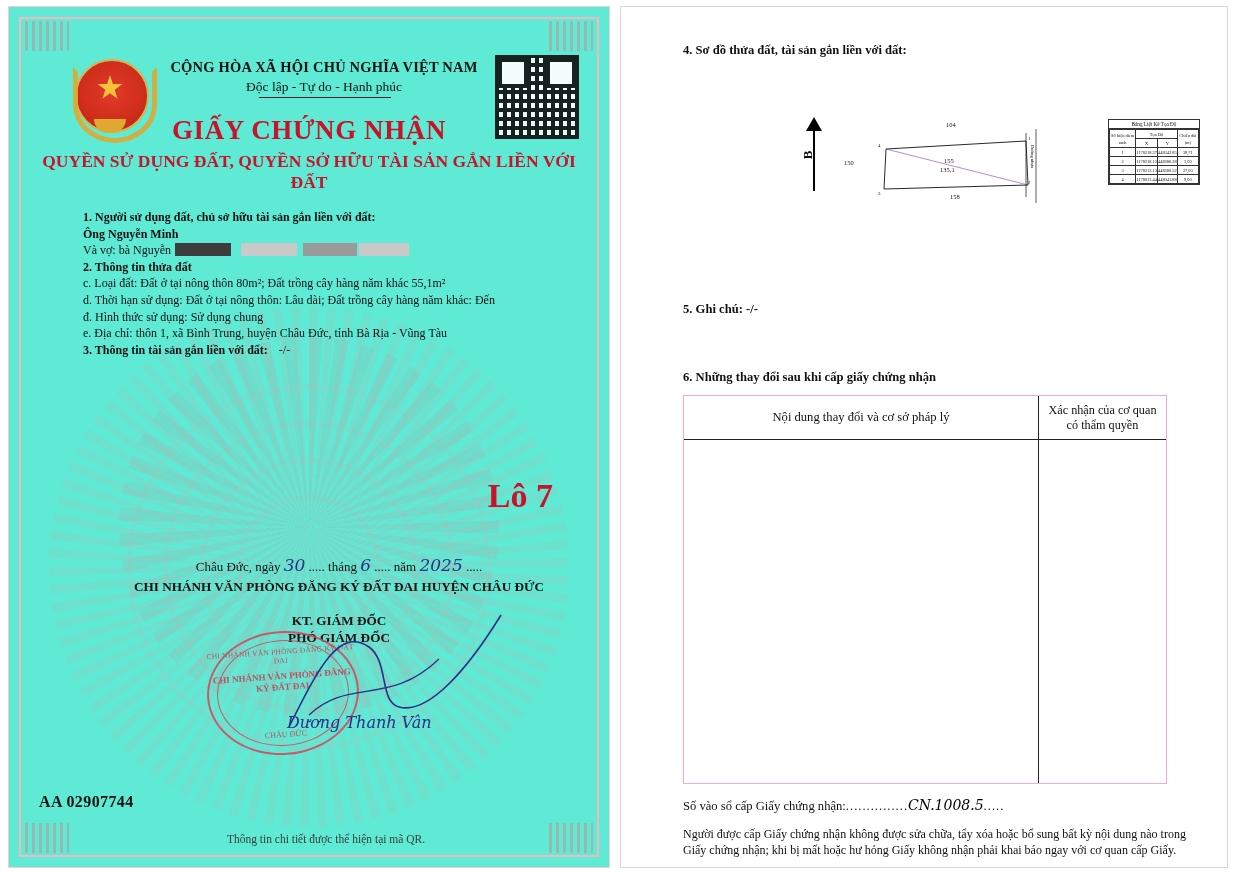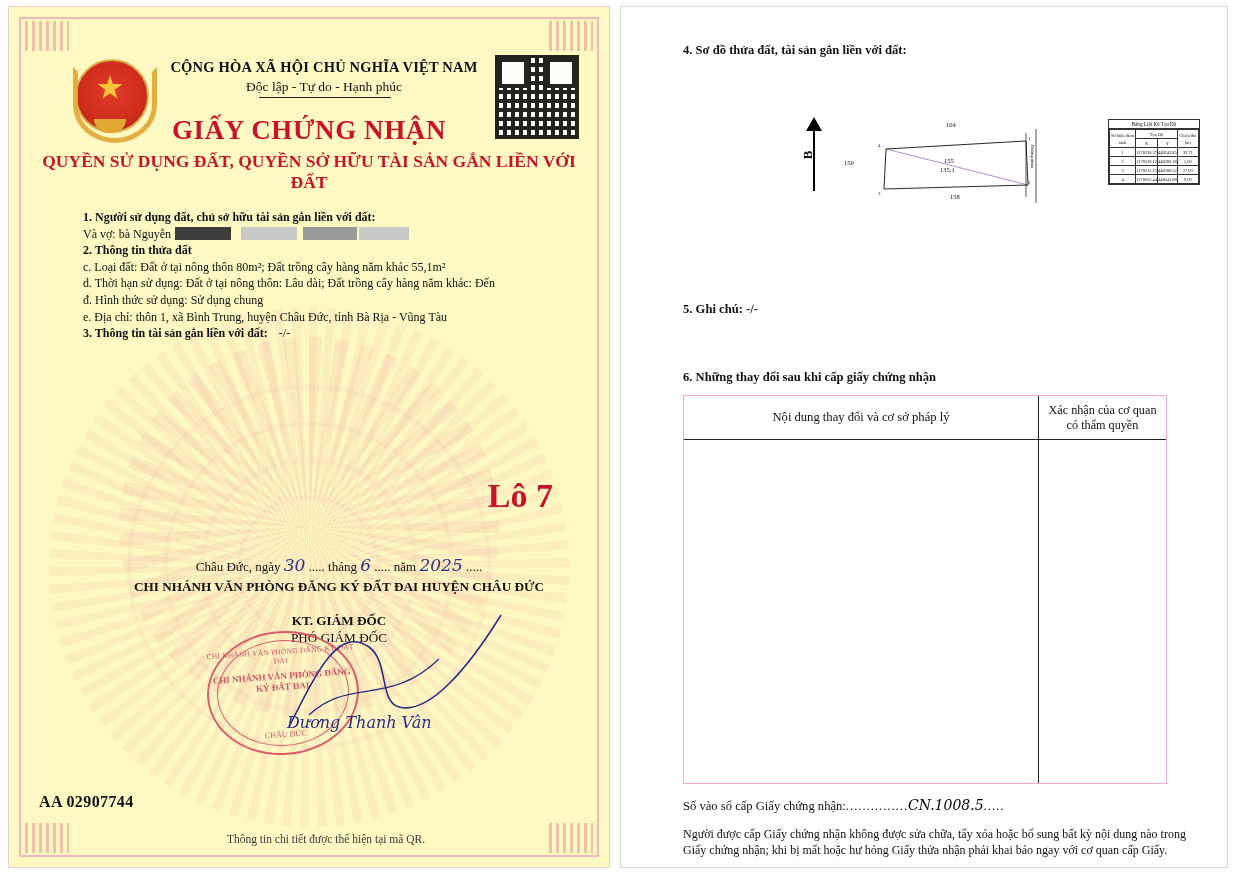--- a/index.html
+++ b/index.html
@@ -20,21 +20,21 @@
     height: 872px;
   }
 
   
   .cert {
     position: absolute;
     left: 8px;
     top: 6px;
     width: 600px;
     height: 860px;
-    background: #fef9c3;
+    background: #5eead4;
     border: 1px solid #eccfd2;
     overflow: hidden;
   }
   .cert-inner-border {
     position: absolute;
     left: 10px;
     top: 10px;
     right: 10px;
     bottom: 10px;
     border: 2px solid #f0b9bd;
@@ -240,21 +240,21 @@
     font-weight: bold;
     font-size: 13.2px;
     margin-top: 2px;
   }
   .sign-area .kt {
     font-weight: bold;
     font-size: 13.2px;
     margin-top: 18px;
   }
   .sign-area .pgd {
-    font-weight: normal;
+    font-weight: bold;
     font-size: 13.2px;
     margin-top: 1px;
   }
   .stamp {
     position: absolute;
     left: 198px;
     top: 624px;
     width: 148px;
     height: 120px;
     border-radius: 50%;
@@ -504,20 +504,21 @@
 
     <div class="nat-line1">CỘNG HÒA XÃ HỘI CHỦ NGHĨA VIỆT NAM</div>
     <div class="nat-line2">Độc lập - Tự do - Hạnh phúc</div>
     <div class="nat-underline"></div>
 
     <div class="title1">GIẤY CHỨNG NHẬN</div>
     <div class="title2">QUYỀN SỬ DỤNG ĐẤT, QUYỀN SỞ HỮU TÀI SẢN GẮN LIỀN VỚI ĐẤT</div>
 
     <div class="body-block">
       <div class="ln b">1. Người sử dụng đất, chủ sở hữu tài sản gắn liền với đất:</div>
+      <div class="ln b">Ông Nguyễn Minh</div>
       <div class="ln">
         <span>Và vợ: bà Nguyễn</span><span class="redact dark" style="width:56px;margin-left:4px;"></span><span class="redact light" style="width:56px;margin-left:10px;"></span><span class="redact mid" style="width:54px;margin-left:6px;"></span><span class="redact light" style="width:50px;margin-left:2px;"></span>
       </div>
       <div class="ln b">2. Thông tin thửa đất</div>
       <div class="ln">c. Loại đất:  Đất ở tại nông thôn 80m²; Đất trồng cây hàng năm khác 55,1m²</div>
       <div class="ln">d. Thời hạn sử dụng:  Đất ở tại nông thôn: Lâu dài; Đất trồng cây hàng năm khác: Đến</div>
       <div class="ln">đ. Hình thức sử dụng: Sử dụng chung</div>
       <div class="ln">e. Địa chỉ: thôn 1, xã Bình Trung, huyện Châu Đức, tỉnh Bà Rịa - Vũng Tàu</div>
       <div class="ln">
         <span class="b">3. Thông tin tài sản gắn liền với đất:</span>
@@ -646,16 +647,16 @@
         <span>có thẩm quyền</span>
       </div>
     </div>
 
     <div class="so-vao">
       <span>Số vào sổ cấp Giấy chứng nhận:</span><span class="dots">...............</span><span class="hw">CN.1008.5</span><span class="dots">.....</span>
     </div>
 
     <div class="warn">
       <div>Người được cấp Giấy chứng nhận không được sửa chữa, tẩy xóa hoặc bổ sung bất kỳ nội dung nào trong</div>
-      <div>Giấy chứng nhận; khi bị mất hoặc hư hỏng Giấy thửa nhận phải khai báo ngay với cơ quan cấp Giấy.</div>
+      <div>Giấy chứng nhận; khi bị mất hoặc hư hỏng Giấy không nhận phải khai báo ngay với cơ quan cấp Giấy.</div>
     </div>
   </div>
 </div>
 
 </body></html>

